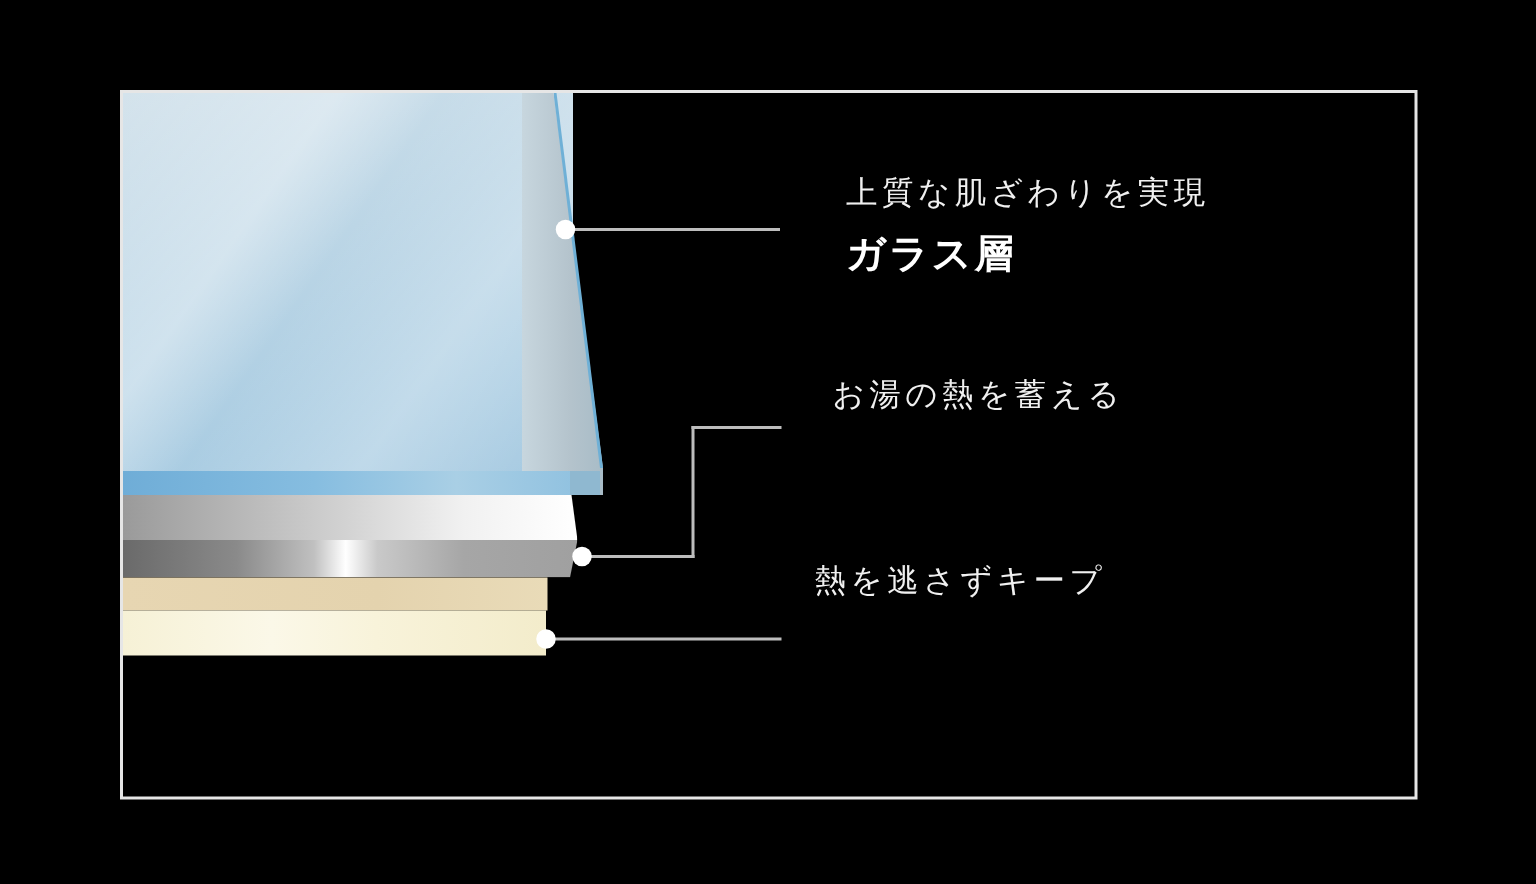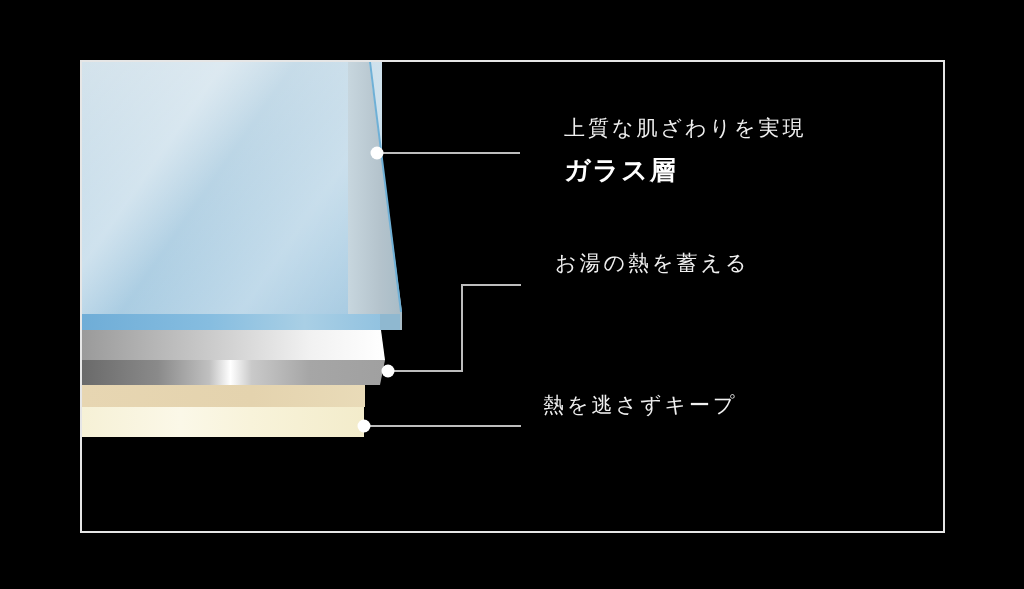--- a/index.html
+++ b/index.html
@@ -182,15 +182,15 @@
 
 <div class="label" style="left:564px; top:114px;">
   <span class="sub">上質な肌ざわりを実現</span>
   <span class="main">ガラス層</span>
 </div>
 
 <div class="label" style="left:555px; top:249px;">
   <span class="sub">お湯の熱を蓄える</span>
 </div>
 
-<div class="label" style="left:543px; top:391px;">
+<div class="label" style="left:543px; top:373px;">
   <span class="sub">熱を逃さずキープ</span>
 </div>
 
 </body></html>

